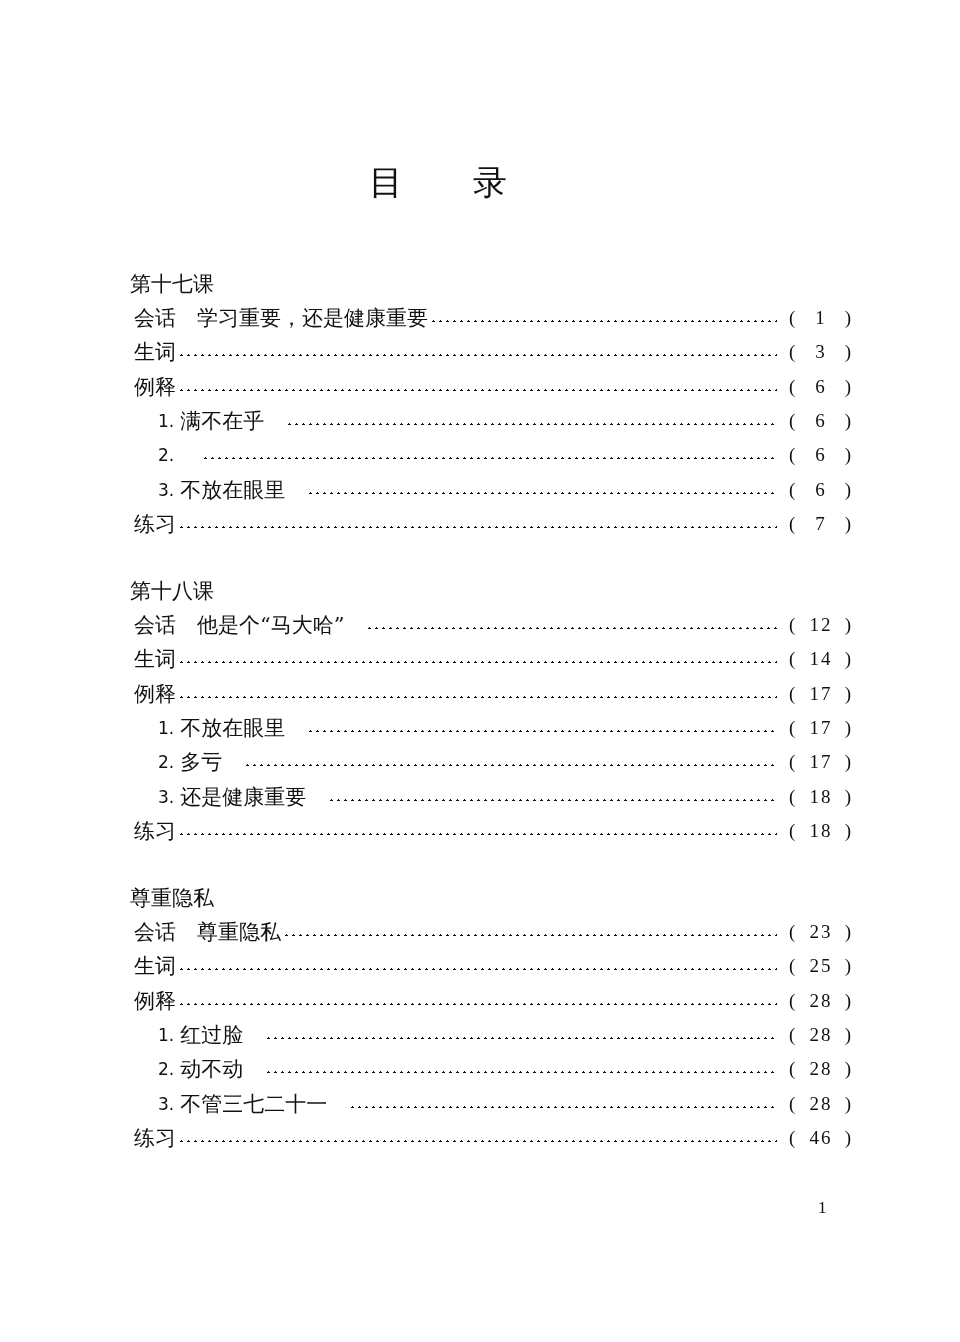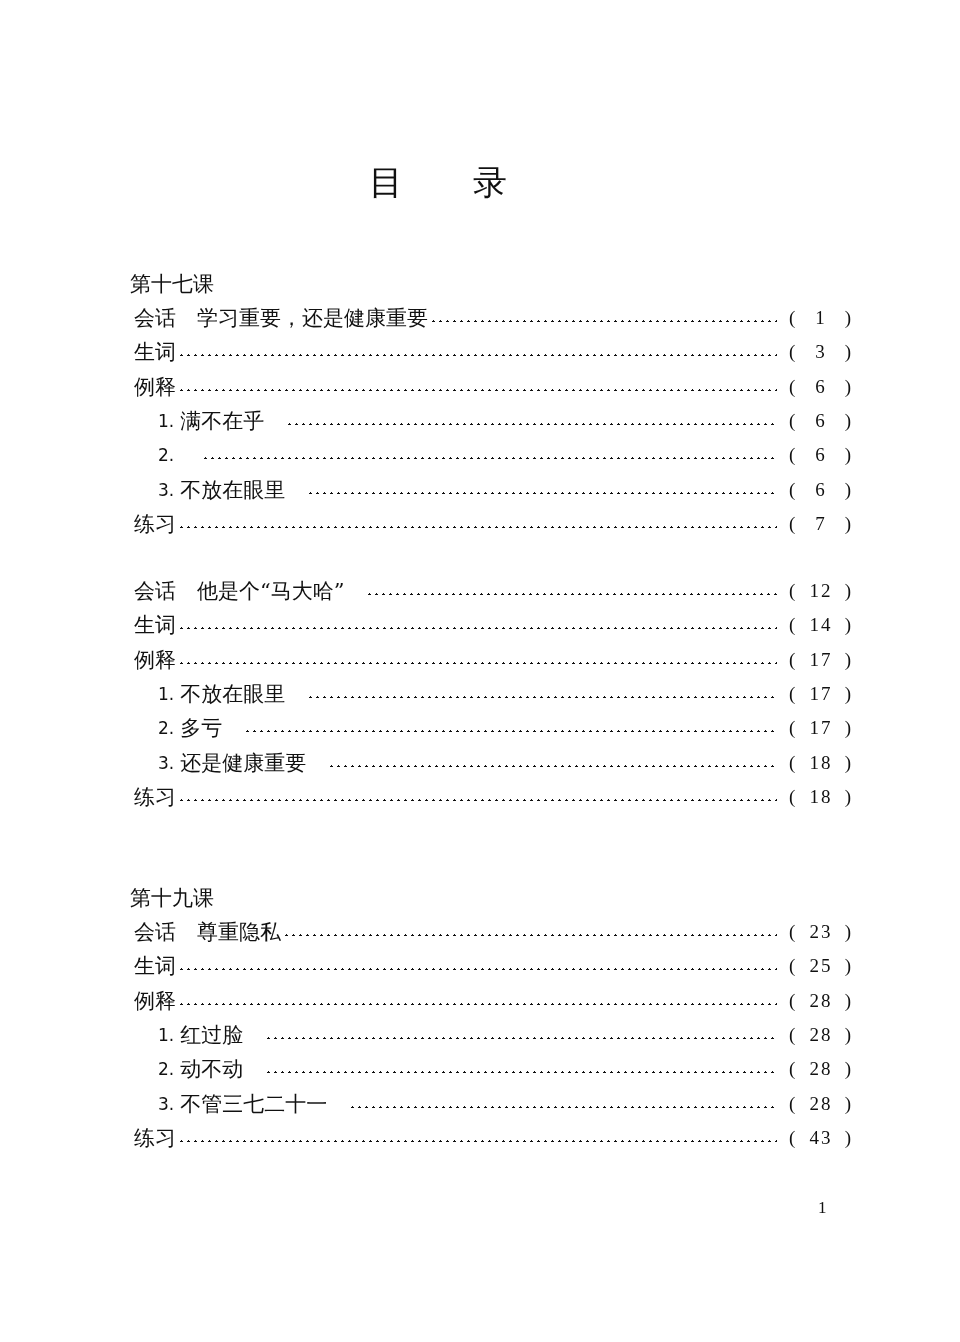--- a/index.html
+++ b/index.html
@@ -95,20 +95,21 @@
       <span class="dots"></span>
       <span class="page">
         <span>(</span>
         <span>7</span>
         <span>)</span>
       </span>
     </div>
 </div>
 
 <div class="lesson" style="top:574px;">
+  <div class="lesson-title">第十八课</div>
   <div class="row l1">
       <span class="label">会话　他是个“马大哈”</span>
       <span class="dots gap"></span>
       <span class="page">
         <span>(</span>
         <span>12</span>
         <span>)</span>
       </span>
     </div>
   <div class="row l1">
@@ -164,21 +165,21 @@
       <span class="dots"></span>
       <span class="page">
         <span>(</span>
         <span>18</span>
         <span>)</span>
       </span>
     </div>
 </div>
 
 <div class="lesson" style="top:881px;">
-  <div class="lesson-title">第十九课</div>
+  <div class="lesson-title">尊重隐私</div>
   <div class="row l1">
       <span class="label">会话　尊重隐私</span>
       <span class="dots"></span>
       <span class="page">
         <span>(</span>
         <span>23</span>
         <span>)</span>
       </span>
     </div>
   <div class="row l1">
@@ -227,19 +228,19 @@
         <span>(</span>
         <span>28</span>
         <span>)</span>
       </span>
     </div>
   <div class="row l1">
       <span class="label">练习</span>
       <span class="dots"></span>
       <span class="page">
         <span>(</span>
-        <span>43</span>
+        <span>46</span>
         <span>)</span>
       </span>
     </div>
 </div>
 
 <div class="page-number">1</div>
 
 </body></html>

